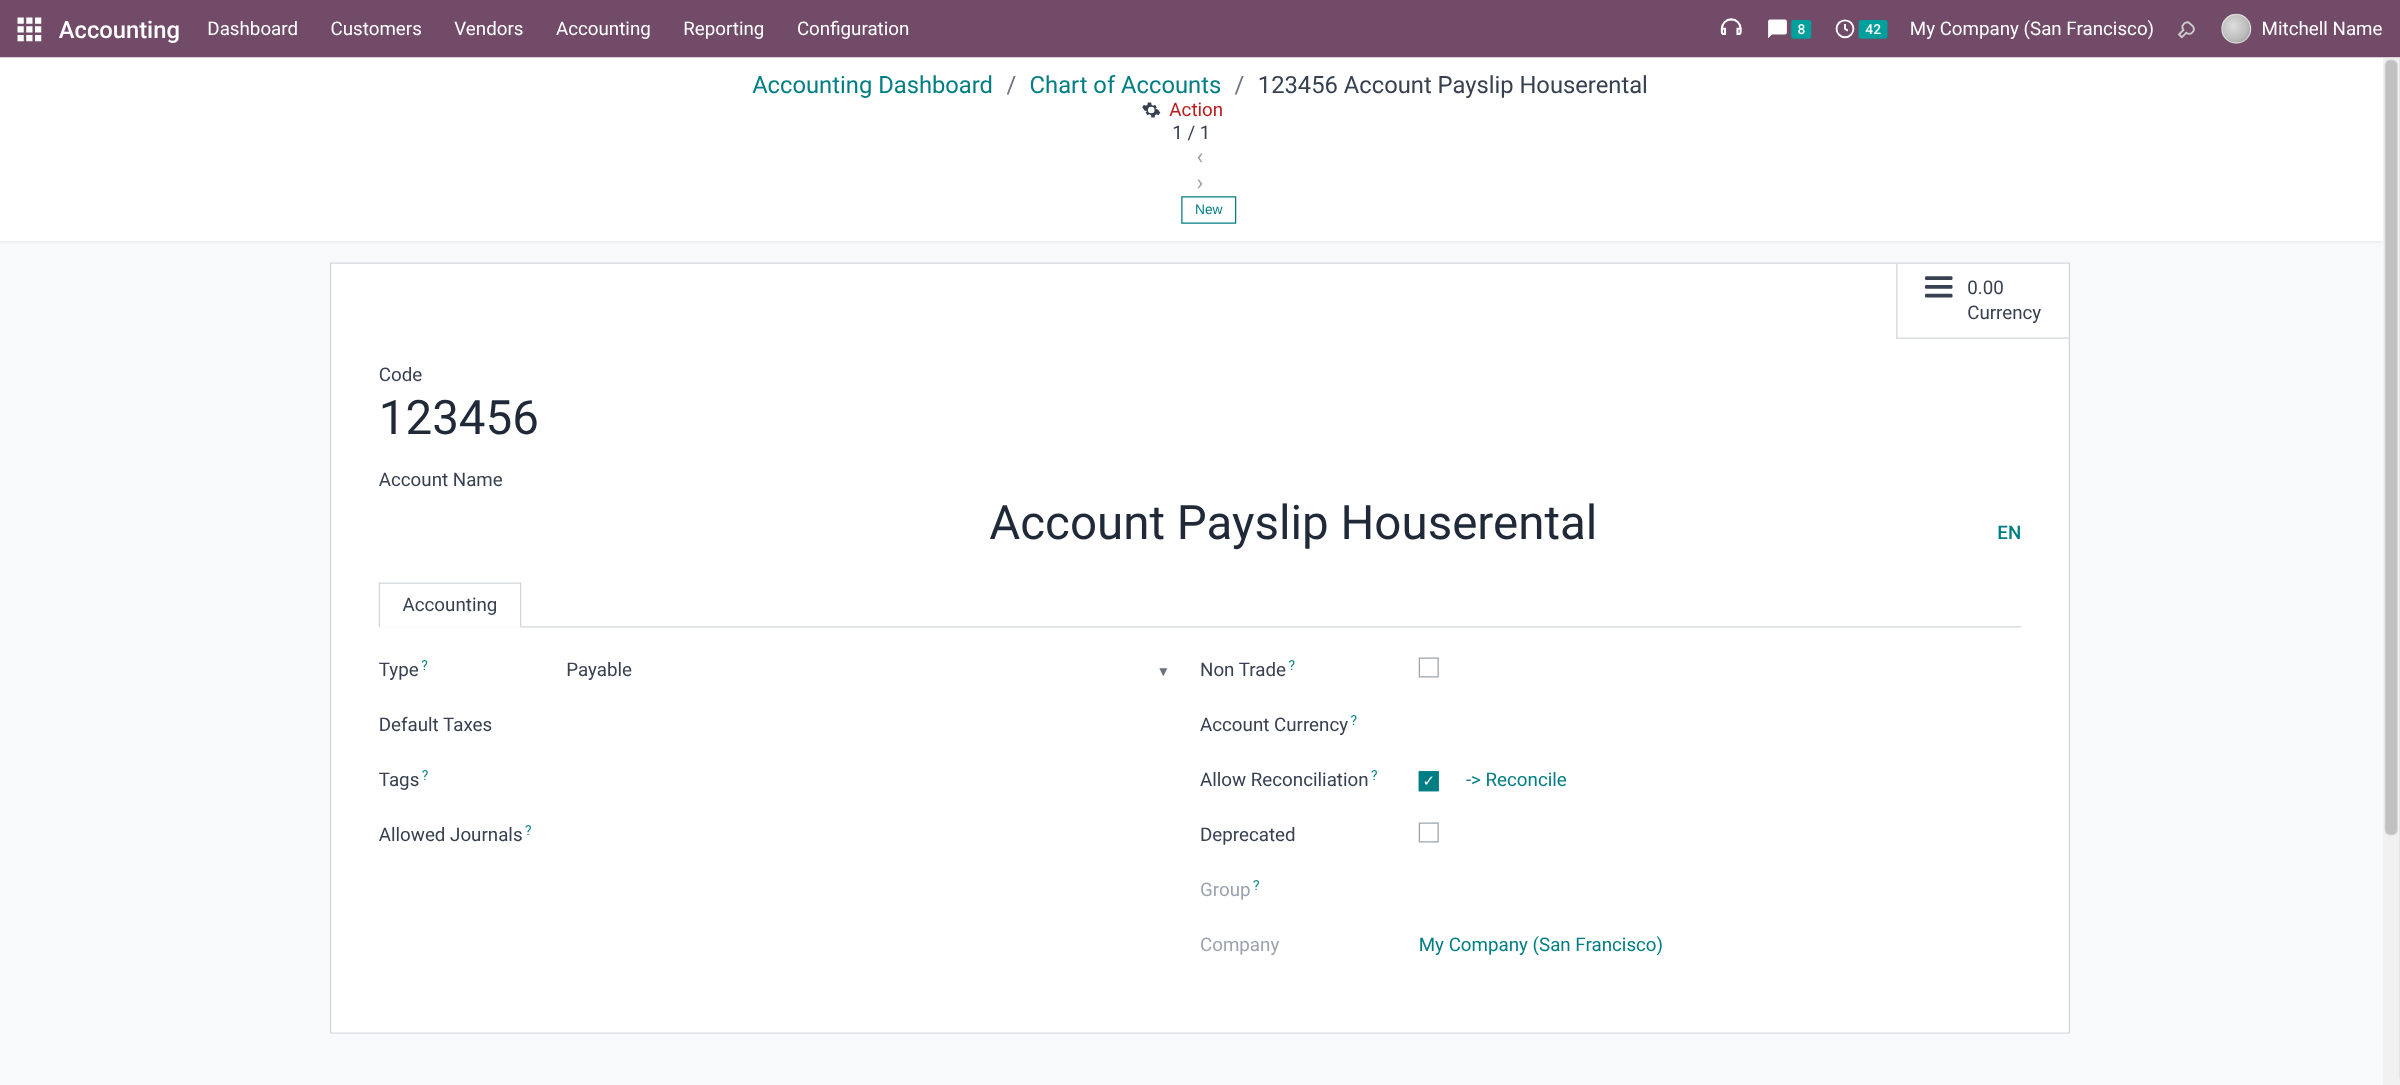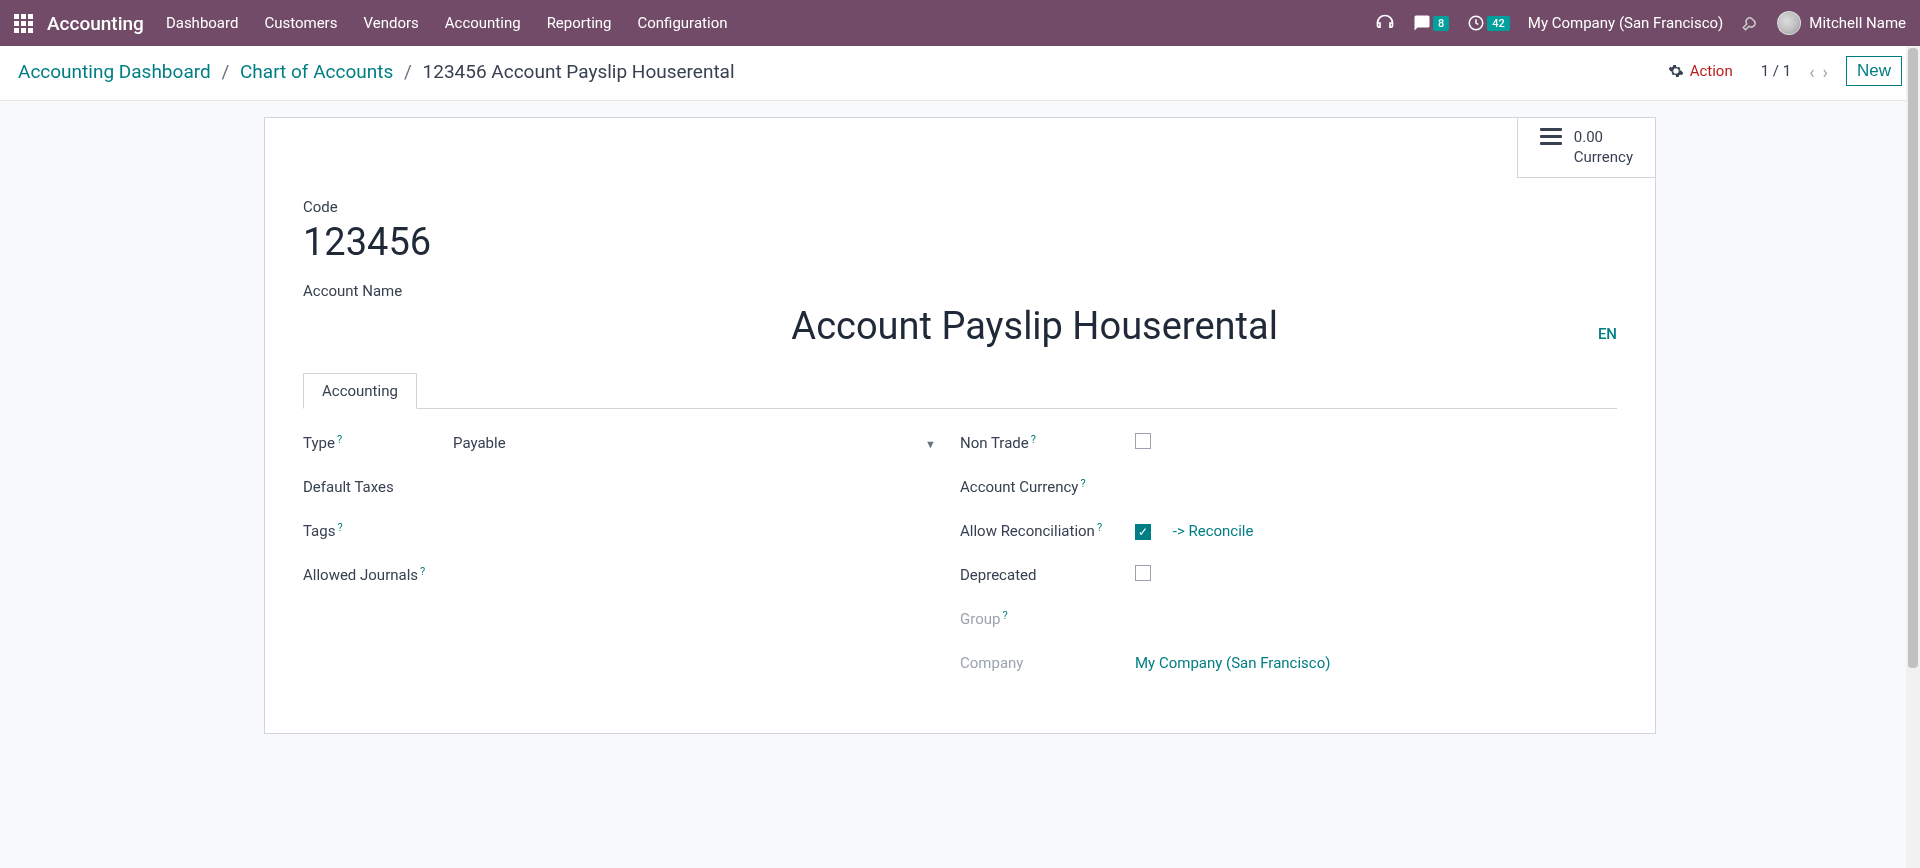--- a/index.html
+++ b/index.html
@@ -9,30 +9,30 @@
   .app-icon { display: grid; grid-template-columns: repeat(3,5px); grid-template-rows: repeat(3,5px); gap: 2px; margin-right: 14px; cursor: pointer; }
   .app-icon span { background: #fff; width:5px; height:5px; }
   .app-name { font-size: 19px; font-weight: 500; margin-right: 22px; cursor: pointer; }
   .nav-menu { display: flex; gap: 26px; flex: 1; }
   .nav-menu a { color: #fff; text-decoration: none; font-size: 15px; cursor: pointer; }
   .top-right { display: flex; align-items: center; gap: 18px; font-size: 15px; }
   .top-right .icon-btn { display:flex; align-items:center; cursor:pointer; position:relative; }
   .badge { background: #00a09d; color: #fff; font-size: 11px; padding: 1px 5px; border-radius: 2px; margin-left: 2px; font-weight:500; }
   .avatar-img { width:24px; height:24px; border-radius:50%; background: radial-gradient(circle at 40% 40%, #ddd 0%, #bbb 60%, #888 100%); border: 1px solid rgba(255,255,255,0.5); }
   
-  .controlbar { background: #fff; padding: 10px 18px 14px 18px; display:flex; align-items:center; border-bottom: 1px solid #e5e7eb; }
+  .controlbar { background: #fff; padding: 10px 18px 14px 18px; display:flex; align-items:center; border-bottom: 1px solid #e5e7eb; flex-direction: column; }
   .breadcrumb { flex: 1; font-size: 19px; color: #374151; }
   .breadcrumb .link { color: #017e84; cursor: pointer; }
   .breadcrumb .sep { color: #6b7280; margin: 0 6px; }
   .breadcrumb .current { color: #374151; }
   .action-btn { display:flex; align-items:center; font-size: 15px; cursor:pointer; color:#b91c1c; margin-right: 28px; }
   .gear { width:16px; height:16px; margin-right:6px; }
   .pager { font-size: 15px; color:#374151; margin-right: 14px; }
   .arrow-btn { color:#9ca3af; font-size:18px; padding: 0 4px; cursor:pointer; }
-  .new-btn { border: 1px solid #017e84; color:#017e84; background:#fff; padding: 4px 10px; font-size:17px; cursor:pointer; margin-left: 14px; }
+  .new-btn { border: 1px solid #017e84; color:#017e84; background:#fff; padding: 4px 10px; font-size:11px; cursor:pointer; margin-left: 14px; }
   
   .main-wrap { display:flex; justify-content:center; padding-top: 16px; }
   .sheet { width: 1392px; background:#fff; border:1px solid #d1d5db; position:relative; }
   .statbar { display:flex; justify-content:flex-end; }
   .stat-box { border-left:1px solid #d1d5db; border-bottom:1px solid #d1d5db; padding: 10px 22px; display:flex; align-items:flex-start; gap:12px; cursor:pointer; }
   .hamburger { display:flex; flex-direction:column; gap:4px; }
   .hamburger span { width:22px; height:3px; background:#374151; border-radius:1px; }
   .stat-text { line-height:1.3; font-size:15px; color:#374151; }
   
   .form-body { padding: 20px 38px 40px 38px; }

